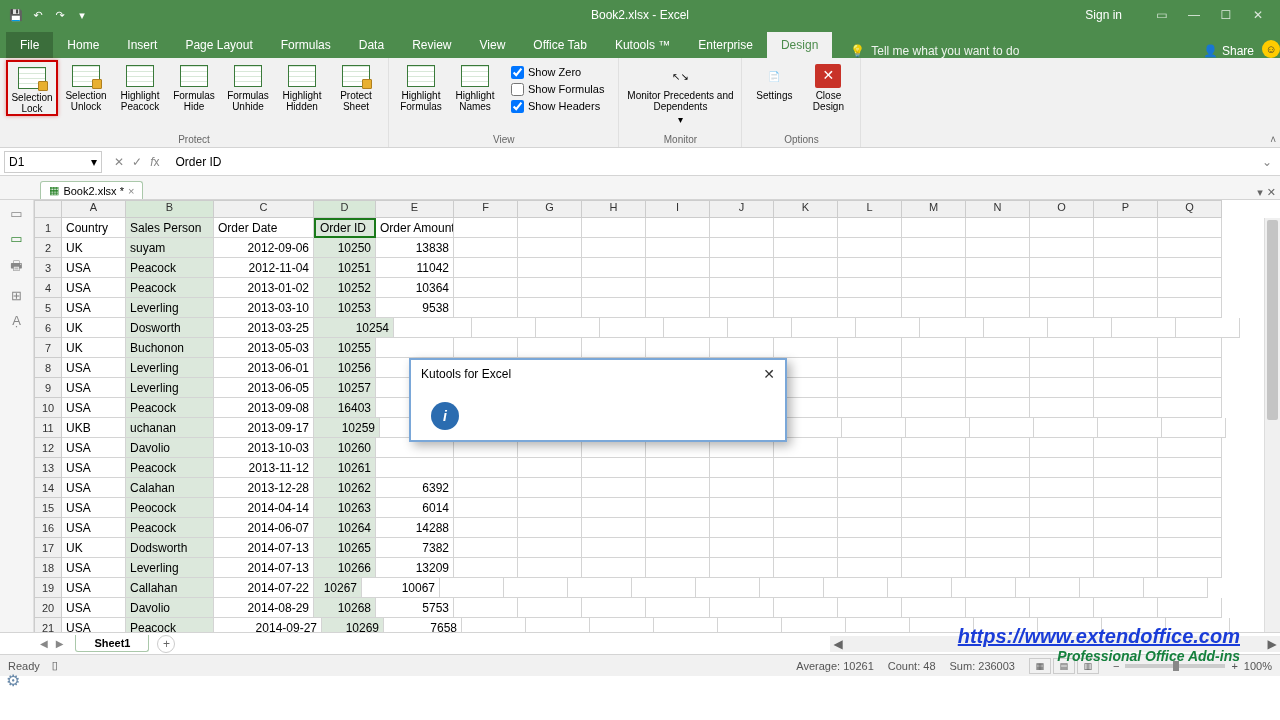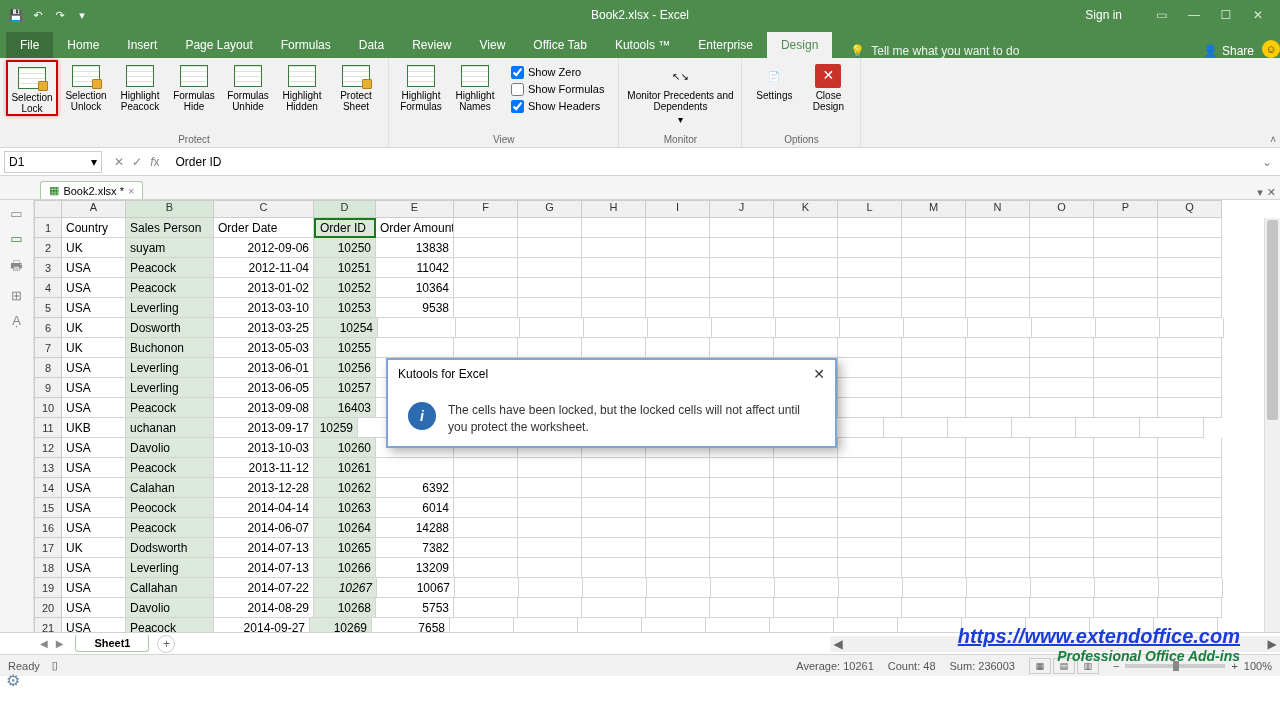--- a/index.html
+++ b/index.html
@@ -68,21 +68,21 @@
 .cell { border:1px solid #d4d4d4; border-top:none; border-left:none; padding:0 4px; font-size:12px; display:flex; align-items:center; background:#fff; white-space:nowrap; overflow:hidden; }
 .cell.shaded { background:#e9e9e9; }
 .cell.sel { background:#dce8dc; }
 .cell.active-cell { border:2px solid #1a7a1a; }
 .cell.r { justify-content:flex-end; }
 
 .vscroll { position:absolute; right:0; top:18px; bottom:0; width:16px; background:#f0f0f0; border-left:1px solid #ddd; }
 .vscroll-thumb { position:absolute; left:2px; right:2px; top:2px; height:200px; background:#c4c4c4; border-radius:2px; }
 
 
-.dialog-backdrop { position:absolute; top:358px; left:386px; width:451px; z-index:50; }
+.dialog-backdrop { position:absolute; top:358px; left:409px; width:378px; z-index:50; }
 .dialog { background:#fff; border:2px solid #7aa7d8; box-shadow: 4px 4px 10px rgba(0,0,0,0.3); }
 .dialog-title { padding:6px 10px; font-size:12px; display:flex; align-items:center; }
 .dialog-close { margin-left:auto; font-size:14px; cursor:pointer; color:#333; }
 .dialog-body { padding: 14px 20px 10px; display:flex; gap:12px; }
 .info-icon { width:28px; height:28px; flex-shrink:0; border-radius:50%; background:#2b6cb0; color:#fff; display:flex; align-items:center; justify-content:center; font-size:14px; font-weight:bold; font-style:italic; }
 .dialog-msg { font-size:12px; line-height:1.4; color:#333; }
 .dialog-footer { padding: 10px 18px 14px; display:flex; justify-content:flex-end; position:relative; }
 .ok-btn { width:86px; height:22px; border:1px solid #7aa7d8; background:#e8f0f8; font-size:12px; cursor:pointer; position:relative; z-index:2; }
 .yellow-glow { position:absolute; width:88px; height:88px; background: radial-gradient(circle, #ffff00 0%, #ffff00 40%, rgba(255,255,0,0) 70%); border-radius:50%; right:34px; top:-26px; z-index:1; }
 .cursor-arrow { position:absolute; right:62px; top:6px; z-index:3; font-size:14px; color:#000; }
@@ -428,21 +428,21 @@
           <div class="cell" style="width: 64px;"></div>
           <div class="cell" style="width: 64px;"></div>
           <div class="cell" style="width: 64px;"></div>
           <div class="cell" style="width: 64px;"></div>
         </div>
         <div class="row">
           <div class="row-h">6</div>
           <div class="cell" style="width: 64px;">UK</div>
           <div class="cell shaded sel" style="width: 88px;">Dosworth</div>
           <div class="cell r" style="width: 100px;">2013-03-25</div>
-          <div class="cell shaded sel r" style="width: 64px; padding-left: 24px;">10254</div>
+          <div class="cell shaded sel r" style="width: 80px; padding-left: 24px;">10254</div>
           <div class="cell r" style="width: 78px;"></div>
           <div class="cell" style="width: 64px;"></div>
           <div class="cell" style="width: 64px;"></div>
           <div class="cell" style="width: 64px;"></div>
           <div class="cell" style="width: 64px;"></div>
           <div class="cell" style="width: 64px;"></div>
           <div class="cell" style="width: 64px;"></div>
           <div class="cell" style="width: 64px;"></div>
           <div class="cell" style="width: 64px;"></div>
           <div class="cell" style="width: 64px;"></div>
@@ -528,21 +528,21 @@
           <div class="cell" style="width: 64px;"></div>
           <div class="cell" style="width: 64px;"></div>
           <div class="cell" style="width: 64px;"></div>
           <div class="cell" style="width: 64px;"></div>
         </div>
         <div class="row">
           <div class="row-h">11</div>
           <div class="cell" style="width: 64px;">UKB</div>
           <div class="cell shaded sel" style="width: 88px;">uchanan</div>
           <div class="cell r" style="width: 100px;">2013-09-17</div>
-          <div class="cell shaded sel r" style="width: 44px;">10259</div>
+          <div class="cell shaded sel r" style="width: 66px;">10259</div>
           <div class="cell r" style="width: 78px;"></div>
           <div class="cell" style="width: 64px;"></div>
           <div class="cell" style="width: 64px;"></div>
           <div class="cell" style="width: 64px;"></div>
           <div class="cell" style="width: 64px;"></div>
           <div class="cell" style="width: 64px;"></div>
           <div class="cell" style="width: 64px;"></div>
           <div class="cell" style="width: 64px;"></div>
           <div class="cell" style="width: 64px;"></div>
           <div class="cell" style="width: 64px;"></div>
@@ -688,21 +688,21 @@
           <div class="cell" style="width: 64px;"></div>
           <div class="cell" style="width: 64px;"></div>
           <div class="cell" style="width: 64px;"></div>
           <div class="cell" style="width: 64px;"></div>
         </div>
         <div class="row">
           <div class="row-h">19</div>
           <div class="cell" style="width: 64px;">USA</div>
           <div class="cell shaded sel" style="width: 88px;">Callahan</div>
           <div class="cell r" style="width: 100px;">2014-07-22</div>
-          <div class="cell shaded sel r" style="width: 63px; font-style: italic;">10267</div>
+          <div class="cell shaded sel r" style="width: 48px;">10267</div>
           <div class="cell r" style="width: 78px;">10067</div>
           <div class="cell" style="width: 64px;"></div>
           <div class="cell" style="width: 64px;"></div>
           <div class="cell" style="width: 64px;"></div>
           <div class="cell" style="width: 64px;"></div>
           <div class="cell" style="width: 64px;"></div>
           <div class="cell" style="width: 64px;"></div>
           <div class="cell" style="width: 64px;"></div>
           <div class="cell" style="width: 64px;"></div>
           <div class="cell" style="width: 64px;"></div>
@@ -727,21 +727,21 @@
           <div class="cell" style="width: 64px;"></div>
           <div class="cell" style="width: 64px;"></div>
           <div class="cell" style="width: 64px;"></div>
           <div class="cell" style="width: 64px;"></div>
           <div class="cell" style="width: 64px;"></div>
         </div>
         <div class="row">
           <div class="row-h">21</div>
           <div class="cell" style="width: 64px;">USA</div>
           <div class="cell shaded sel" style="width: 88px;">Peacock</div>
-          <div class="cell r" style="width: 96px;">2014-09-27</div>
+          <div class="cell r" style="width: 108px;">2014-09-27</div>
           <div class="cell shaded sel r" style="width: 62px;">10269</div>
           <div class="cell r" style="width: 78px;">7658</div>
           <div class="cell" style="width: 64px;"></div>
           <div class="cell" style="width: 64px;"></div>
           <div class="cell" style="width: 64px;"></div>
           <div class="cell" style="width: 64px;"></div>
           <div class="cell" style="width: 64px;"></div>
           <div class="cell" style="width: 64px;"></div>
           <div class="cell" style="width: 64px;"></div>
           <div class="cell" style="width: 64px;"></div>
@@ -758,21 +758,20 @@
 </div>
 
 <div class="dialog-backdrop">
   <div class="dialog">
     <div class="dialog-title">
       <span>Kutools for Excel</span>
       <span class="dialog-close">✕</span>
     </div>
     <div class="dialog-body">
       <div class="info-icon">i</div>
-      <div class="dialog-msg">The cells have been locked, but the locked cells will not affect until you protect the worksheet.</div>
     </div>
   </div>
 </div>
 
 <div class="watermark">
   <a>https://www.extendoffice.com</a>
   <div class="sub">Professional Office Add-ins</div>
 </div>
 
 <span class="gear-icon">⚙</span>

